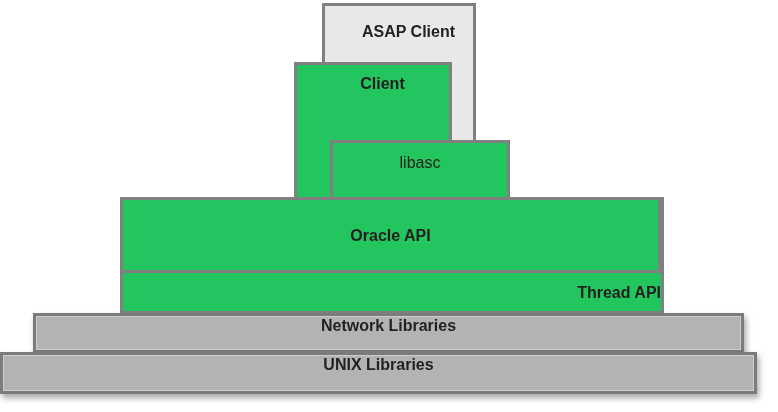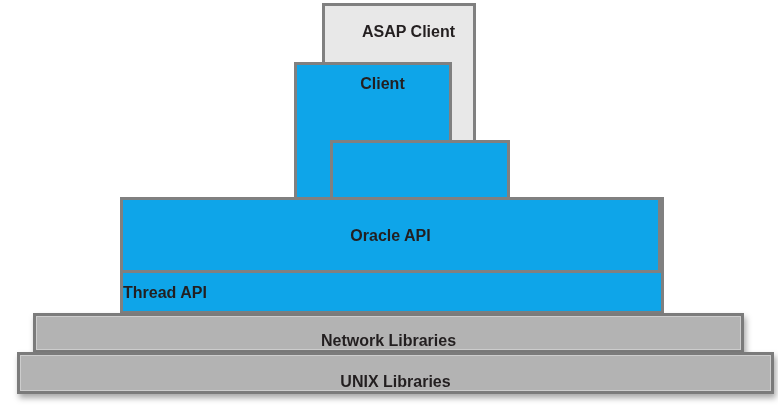--- a/index.html
+++ b/index.html
@@ -9,21 +9,21 @@
     height: 412px;
     background: #ffffff;
     font-family: "Liberation Sans", sans-serif;
     color: #231f20;
     overflow: hidden;
   }
   .box {
     position: absolute;
     box-sizing: border-box;
     border: 3px solid #808080;
-    background: #0ea5e9;
+    background: #22c55e;
     text-align: center;
     font-size: 16px;
     line-height: 19px;
   }
   .bold { font-weight: bold; }
   .ln { display: block; padding-left: 19px; }
 
   
   #asap {
     left: 322px; top: 3px; width: 154px; height: 141px;
@@ -57,53 +57,54 @@
     align-items: center;
     justify-content: center;
   }
   #oracle { border-right: 3px solid #808080; }
   #thread {
     height: 41px;
     box-sizing: border-box;
     border-top: 3px solid #808080;
     display: flex;
     align-items: center;
-    justify-content: flex-start;
+    justify-content: flex-end;
   }
 
   
   .graybar {
     background: #b3b3b3;
     border-color: #7b7b7b;
     display: flex;
-    align-items: flex-end;
+    align-items: flex-start;
     justify-content: center;
     box-shadow: 2px 4px 6px rgba(0, 0, 0, 0.35), inset 0 0 0 1px rgba(255, 255, 255, 0.35);
   }
   #network { left: 33px; top: 313px; width: 711px; height: 40px; z-index: 5; }
-  #unix    { left: 17px; top: 352px; width: 757px; height: 42px; z-index: 6; }
+  #unix    { left: 0; top: 352px; width: 757px; height: 42px; z-index: 6; }
 </style>
 </head>
 <body>
 
 <div class="stage">
 
   <div class="box" id="asap">
     <div class="bold">
       <span class="ln">ASAP Client</span>
     </div>
   </div>
 
   <div class="box" id="client">
     <div class="bold">
       <span class="ln">Client</span>
     </div>
   </div>
 
   <div class="box" id="common">
+    <div>libasc</div>
   </div>
 
   <div class="box" id="stack">
     <div id="row-db">
       <div class="db-cell bold" id="oracle">
         <span>Oracle API</span>
       </div>
     </div>
     <div class="bold" id="thread">
       <span>Thread API</span>

